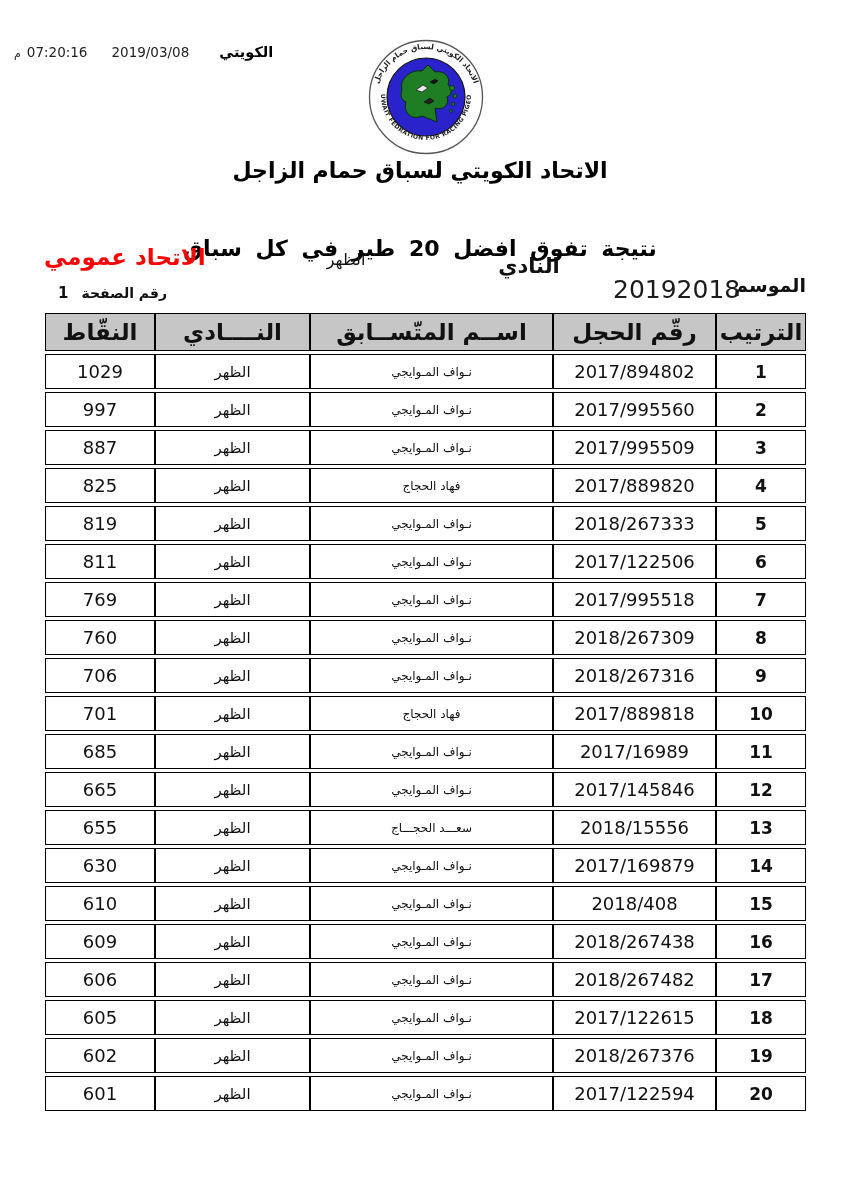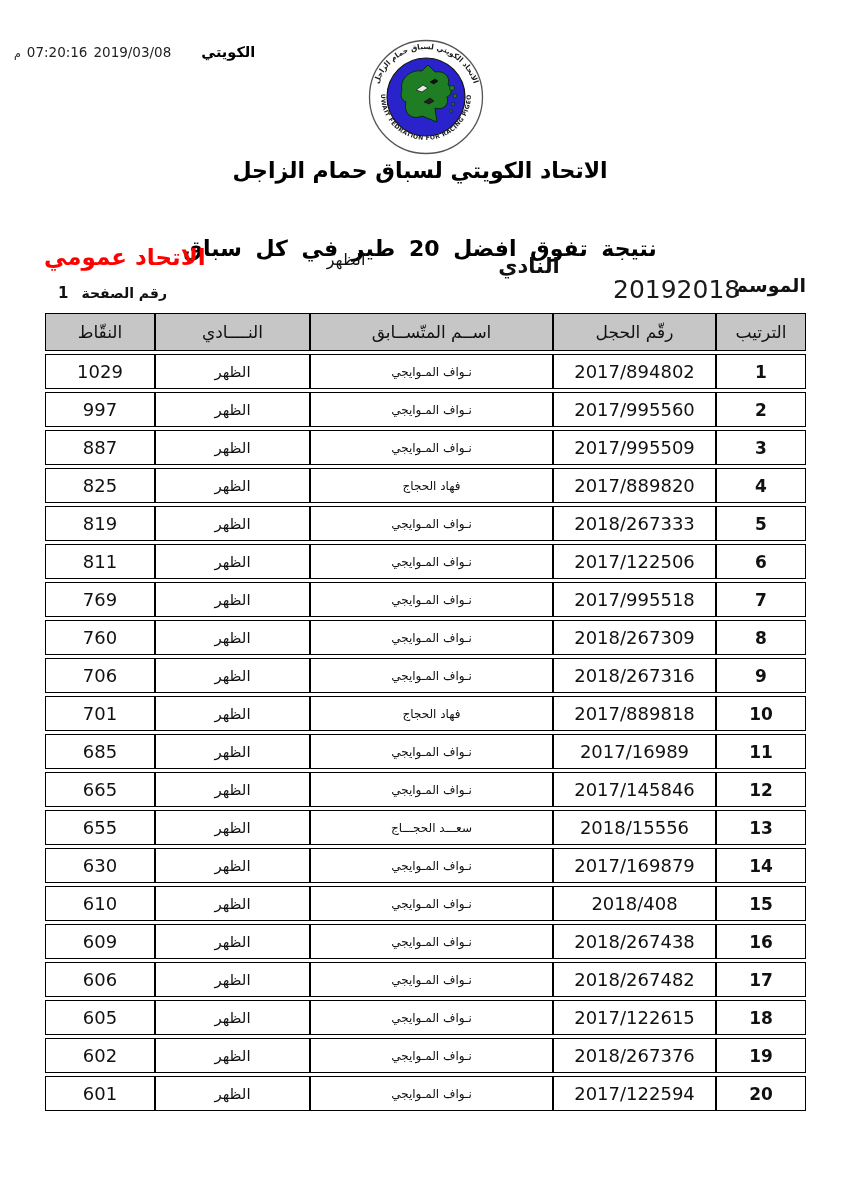--- a/index.html
+++ b/index.html
@@ -7,21 +7,21 @@
     width:848px;height:1200px;background:#ffffff;position:relative;
     font-family:"DejaVu Sans","Liberation Sans",sans-serif;color:#111;
     overflow:hidden;
   }
   
   .date-row{
     position:absolute;left:14px;top:44px;display:flex;direction:ltr;
     align-items:baseline;font-size:13.5px;color:#222;white-space:nowrap;
   }
   .date-row .meridiem{font-size:11px;margin-right:6px;}
-  .date-row .time{margin-right:6px;}
+  .date-row .time{margin-right:24px;}
   .date-row .lbl{font-weight:bold;font-size:14.5px;margin-left:30px;color:#000;}
   
   .logo{position:absolute;left:364px;top:38px;width:124px;height:118px;}
   
   .title1,.title2{
     position:absolute;left:0;width:840px;text-align:center;
     font-weight:bold;color:#000;direction:rtl;
   }
   .title1{top:158px;font-size:22px;}
   .title2{top:200px;font-size:22px;word-spacing:6px;margin-top:36px;}
@@ -44,21 +44,21 @@
   
   table.results{
     position:absolute;left:45px;top:310px;width:761px;direction:rtl;
     border-collapse:separate;border-spacing:0 3px;table-layout:fixed;
   }
   table.results th,table.results td{
     border:1px solid var(--border-color,#000);text-align:center;vertical-align:middle;
     padding:0;overflow:hidden;white-space:nowrap;
   }
   table.results th{
-    background:var(--header-bg,#c6c6c6);height:36px;font-size:17px;font-weight:normal;margin-left:28px;
+    background:var(--header-bg,#c6c6c6);height:36px;font-size:23px;font-weight:bold;margin-left:28px;
   }
   table.results td{height:33px;background:#fff;}
   .col-rank{width:90px;}
   .col-ring{width:163px;}
   .col-name{width:243px;}
   .col-club{width:155px;}
   .col-points{width:110px;}
   td.c-rank{font-weight:bold;font-size:17px;}
   td.c-ring{direction:ltr;font-size:18px;margin-top:40px;}
   td.c-name{font-size:12px;}

